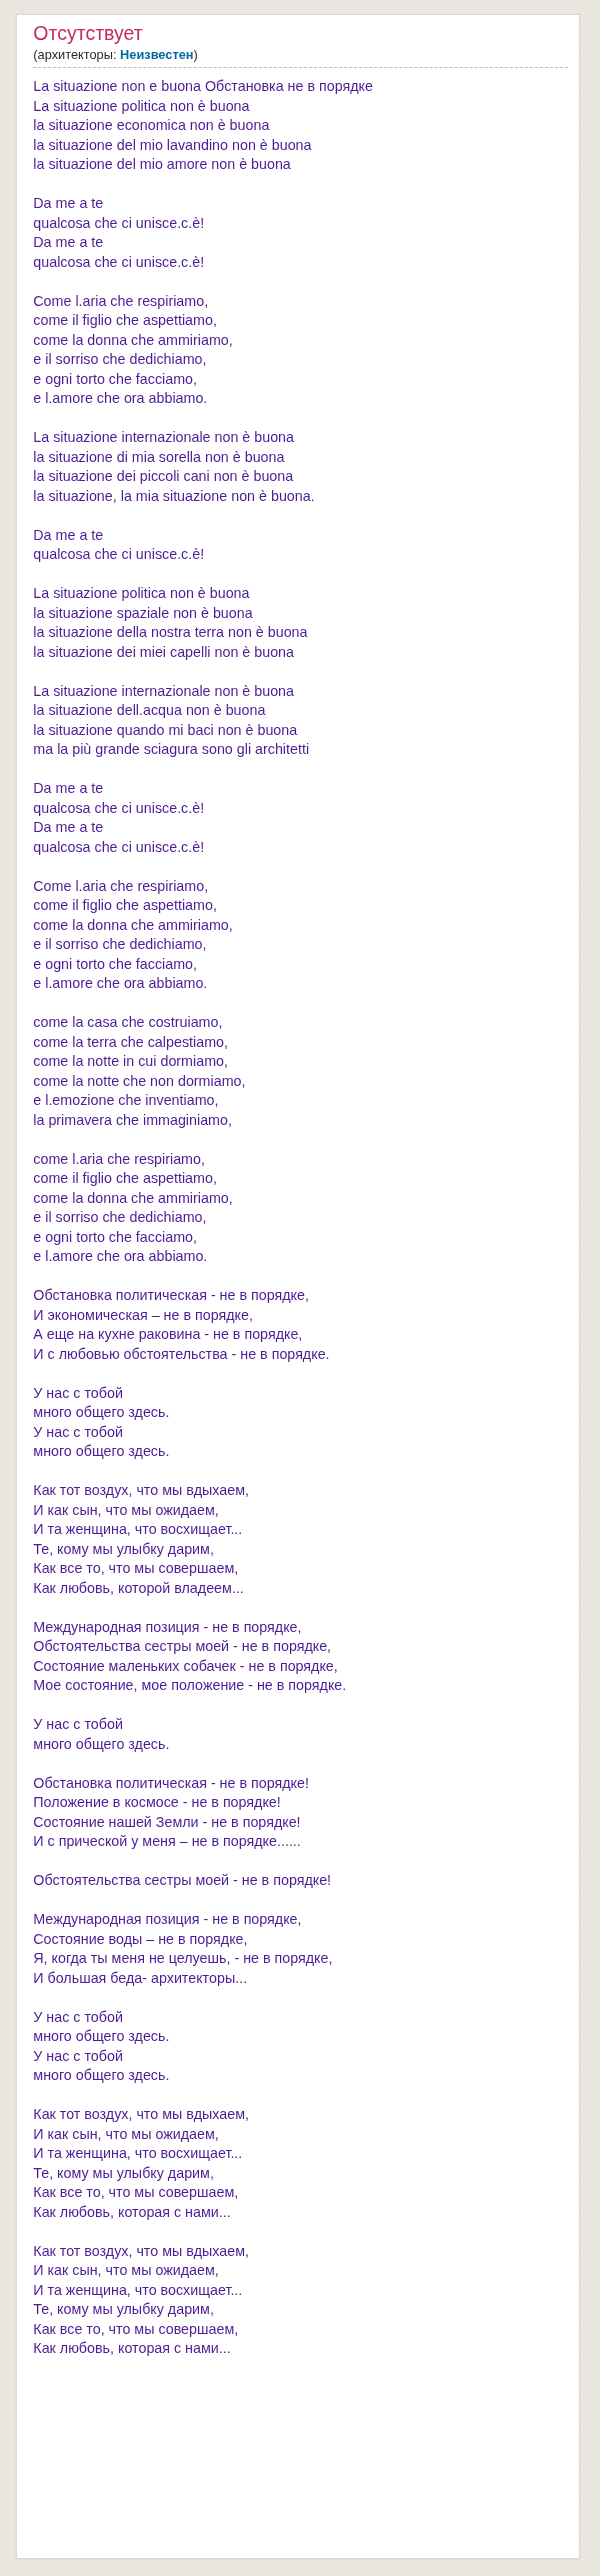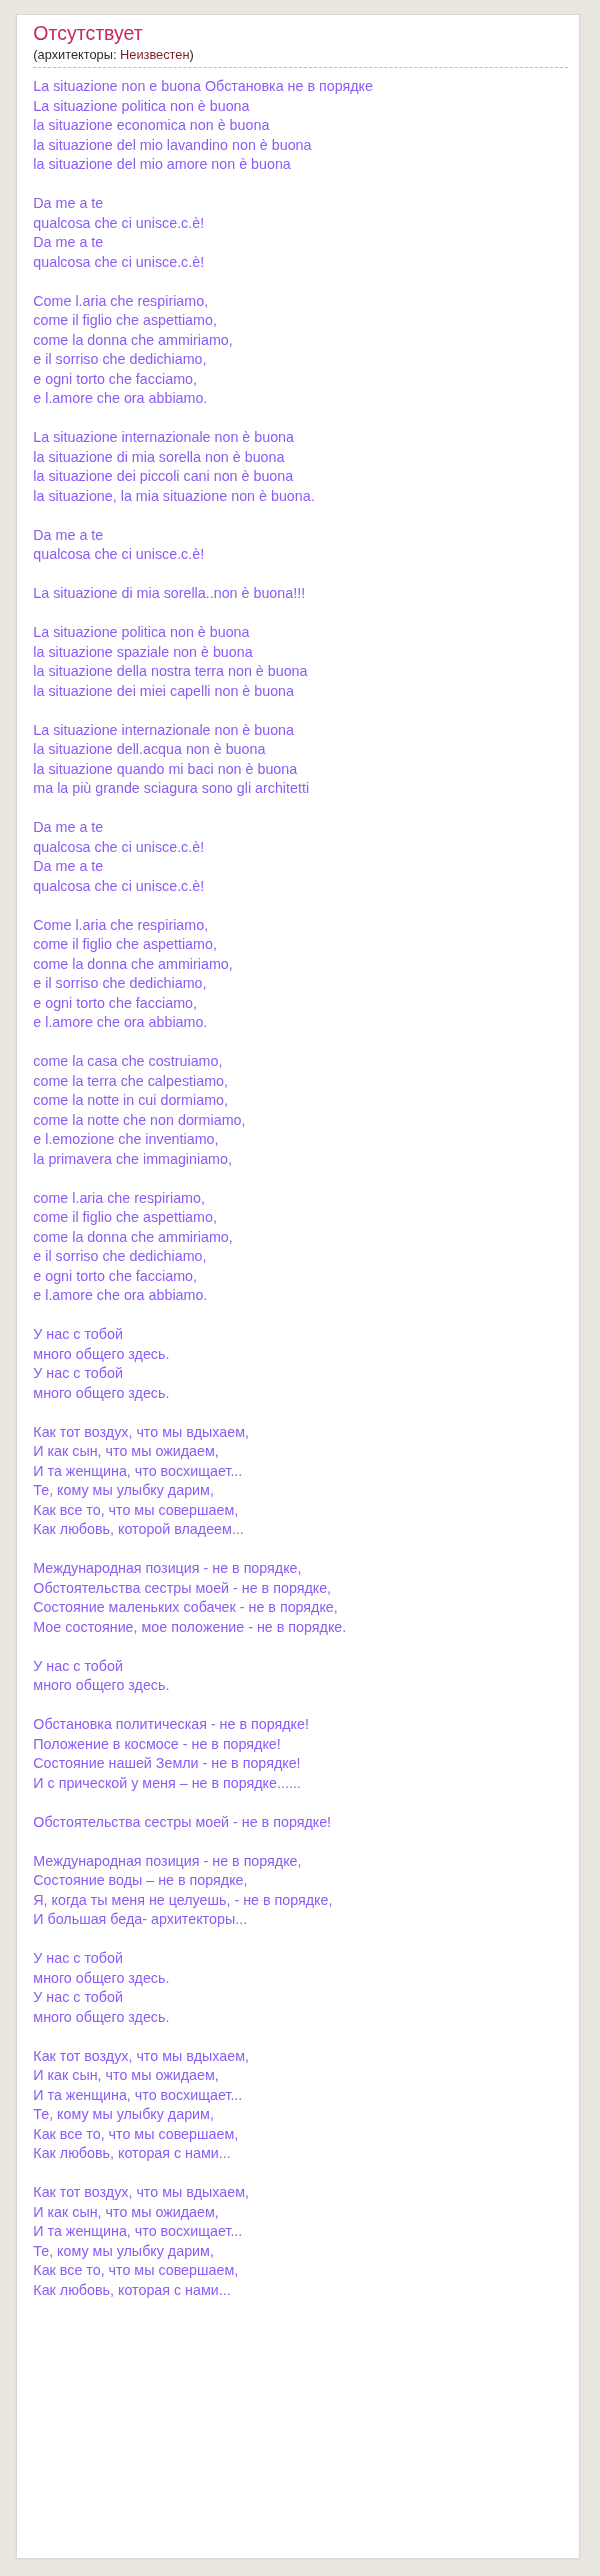--- a/index.html
+++ b/index.html
@@ -41,29 +41,30 @@
     color: #c72a57;
   }
   .subtitle {
     margin-top: 1.5px;
     font-size: 12.8px;
     color: #2b2b2b;
     padding-bottom: 5.3px;
     border-bottom: 0.8px dashed #a9c3cb;
   }
   .artist-link {
-    color: #7f1d1d;
+    color: #0369a1;
     text-decoration: none;
     cursor: pointer;
+    font-weight: bold;
   }
   .lyrics {
     padding: 9px 11.3px 0 16.5px;
     font-size: 14.3px;
     line-height: 19.5px;
-    color: #8b5cf6;
+    color: #4c1d95;
   }
   .lyrics p {
     margin: 0 0 19.5px 0;
     white-space: pre-line;
   }
 </style>
 </head>
 <body>
 
 <div class="card">
@@ -86,21 +87,20 @@
 come la donna che ammiriamo,
 e il sorriso che dedichiamo,
 e ogni torto che facciamo,
 e l.amore che ora abbiamo.</p>
       <p>La situazione internazionale non è buona
 la situazione di mia sorella non è buona
 la situazione dei piccoli cani non è buona
 la situazione, la mia situazione non è buona.</p>
       <p>Da me a te
 qualcosa che ci unisce.c.è!</p>
-      <p>La situazione di mia sorella..non è buona!!!</p>
       <p>La situazione politica non è buona
 la situazione spaziale non è buona
 la situazione della nostra terra non è buona
 la situazione dei miei capelli non è buona</p>
       <p>La situazione internazionale non è buona
 la situazione dell.acqua non è buona
 la situazione quando mi baci non è buona
 ma la più grande sciagura sono gli architetti</p>
       <p>Da me a te
 qualcosa che ci unisce.c.è!
@@ -117,20 +117,24 @@
 come la notte in cui dormiamo,
 come la notte che non dormiamo,
 e l.emozione che inventiamo,
 la primavera che immaginiamo,</p>
       <p>come l.aria che respiriamo,
 come il figlio che aspettiamo,
 come la donna che ammiriamo,
 e il sorriso che dedichiamo,
 e ogni torto che facciamo,
 e l.amore che ora abbiamo.</p>
+      <p>Обстановка политическая - не в порядке,
+И экономическая – не в порядке,
+А еще на кухне раковина - не в порядке,
+И с любовью обстоятельства - не в порядке.</p>
       <p>У нас с тобой
 много общего здесь.
 У нас с тобой
 много общего здесь.</p>
       <p>Как тот воздух, что мы вдыхаем,
 И как сын, что мы ожидаем,
 И та женщина, что восхищает...
 Те, кому мы улыбку дарим,
 Как все то, что мы совершаем,
 Как любовь, которой владеем...</p>

